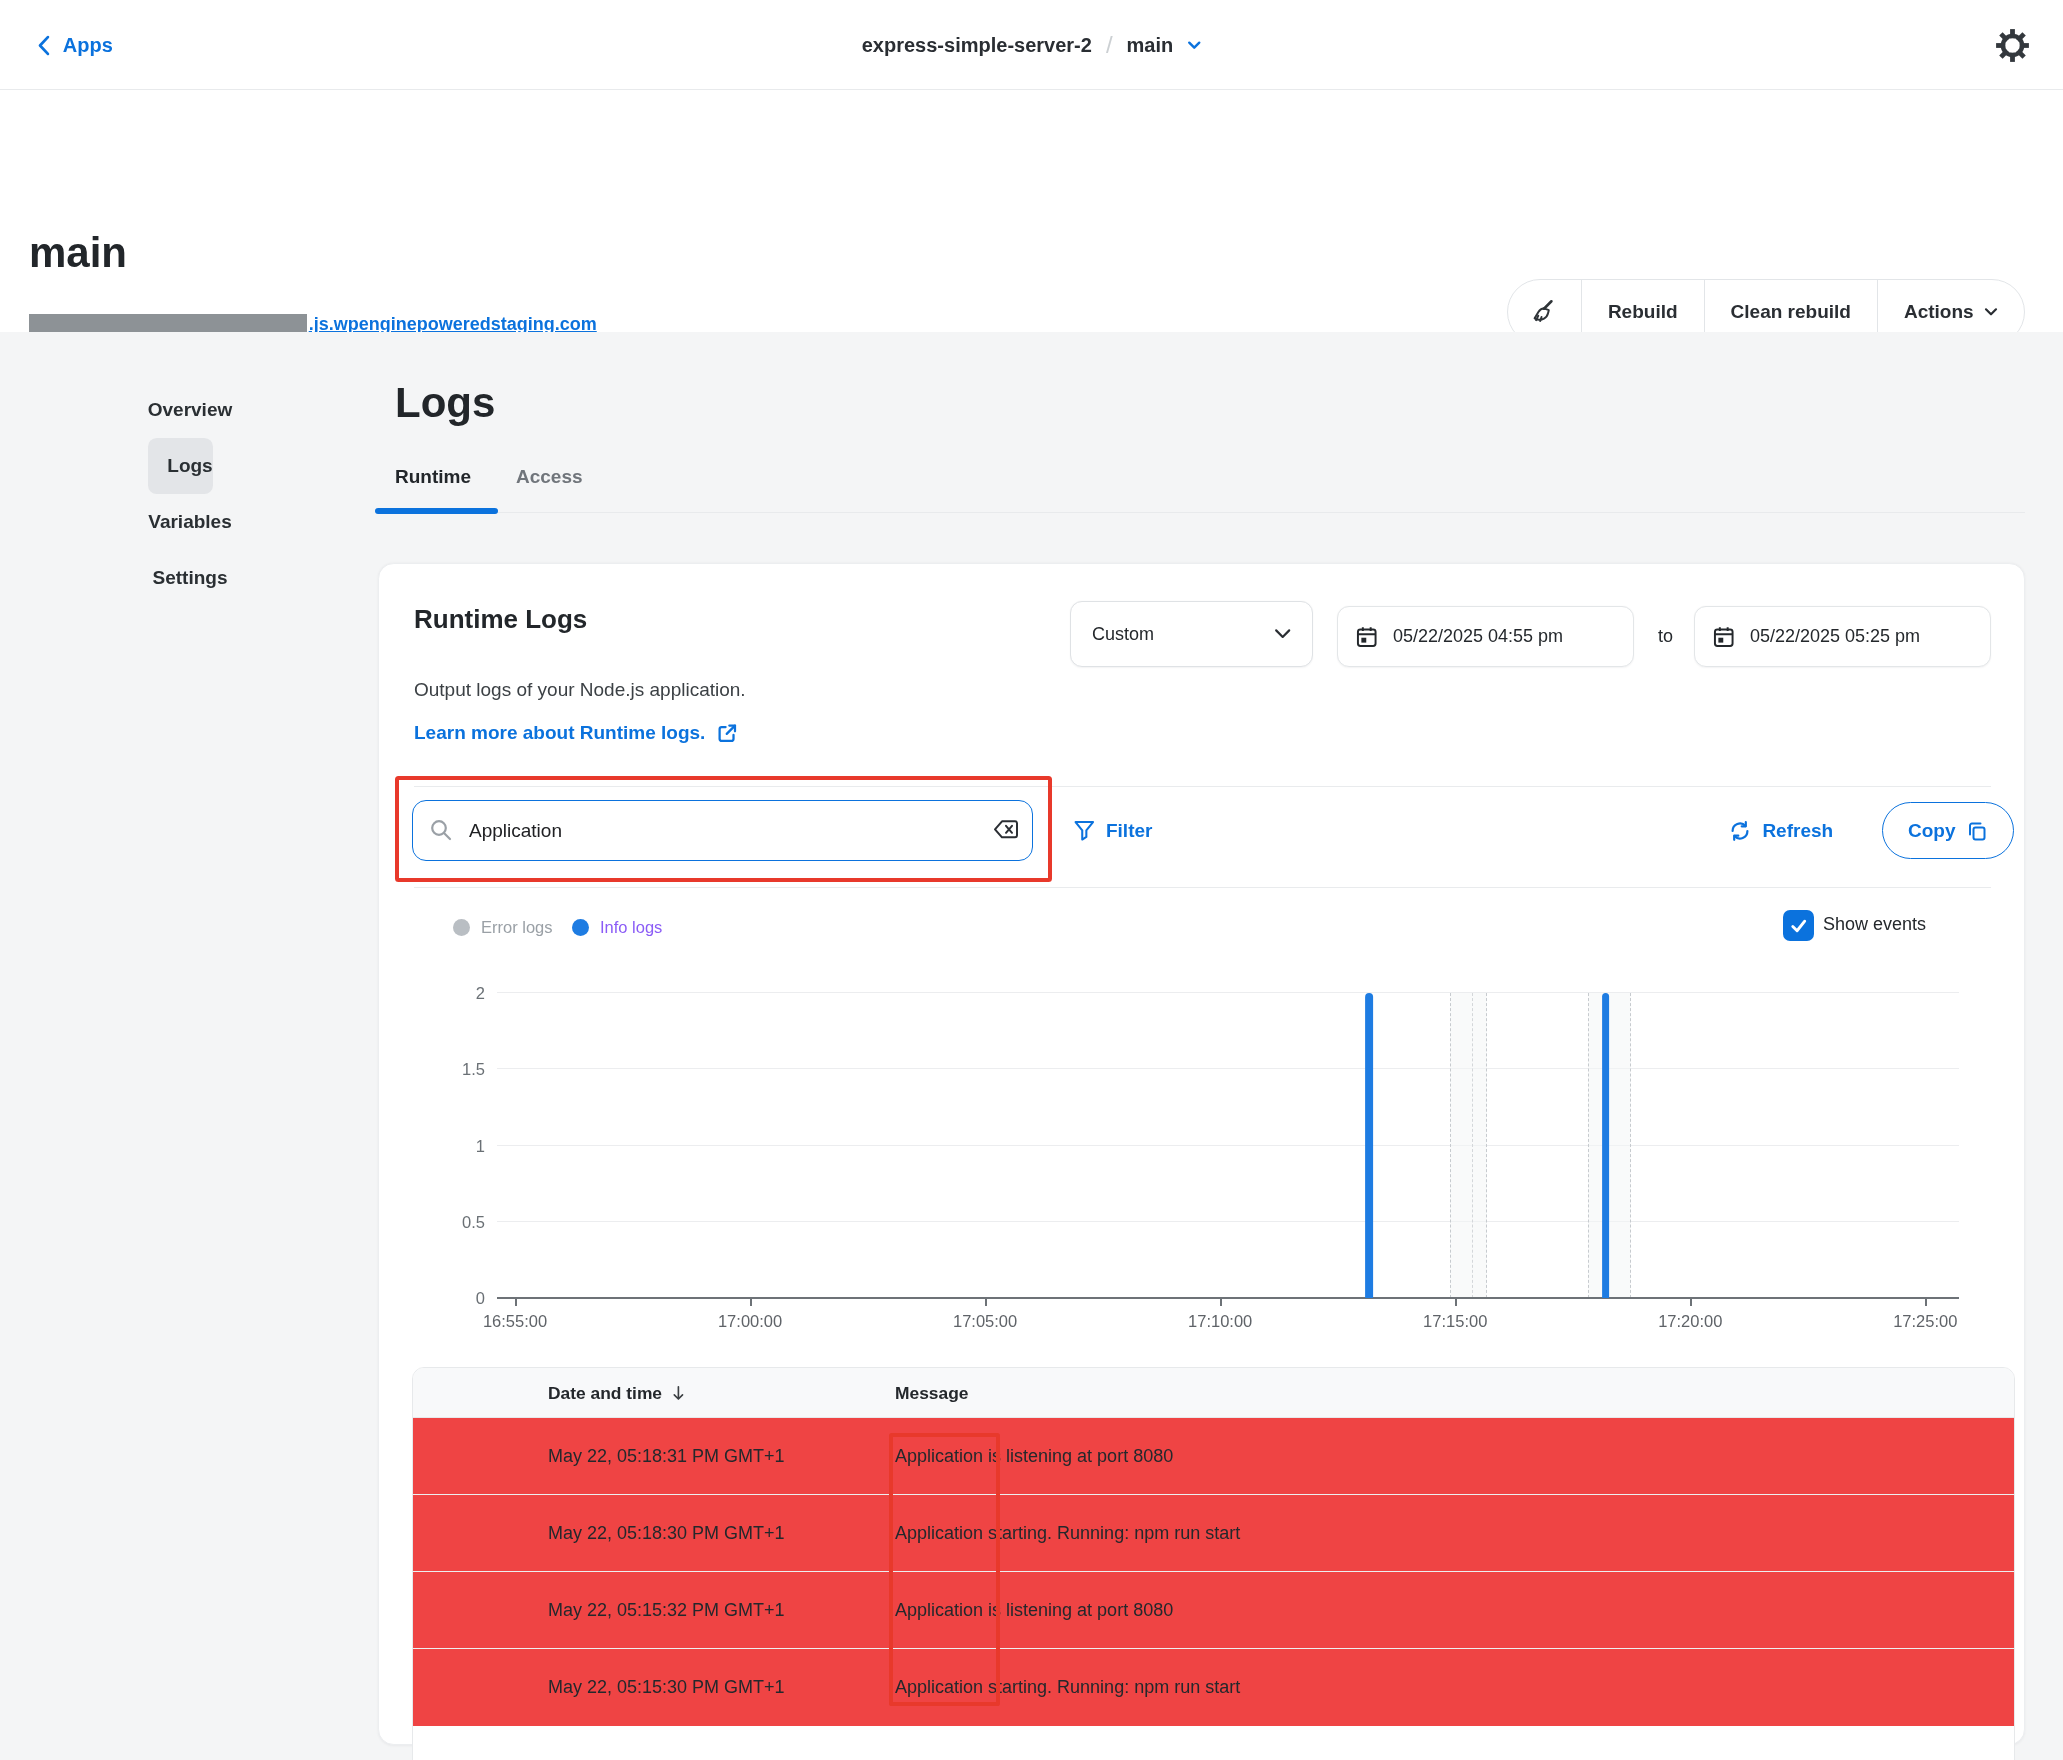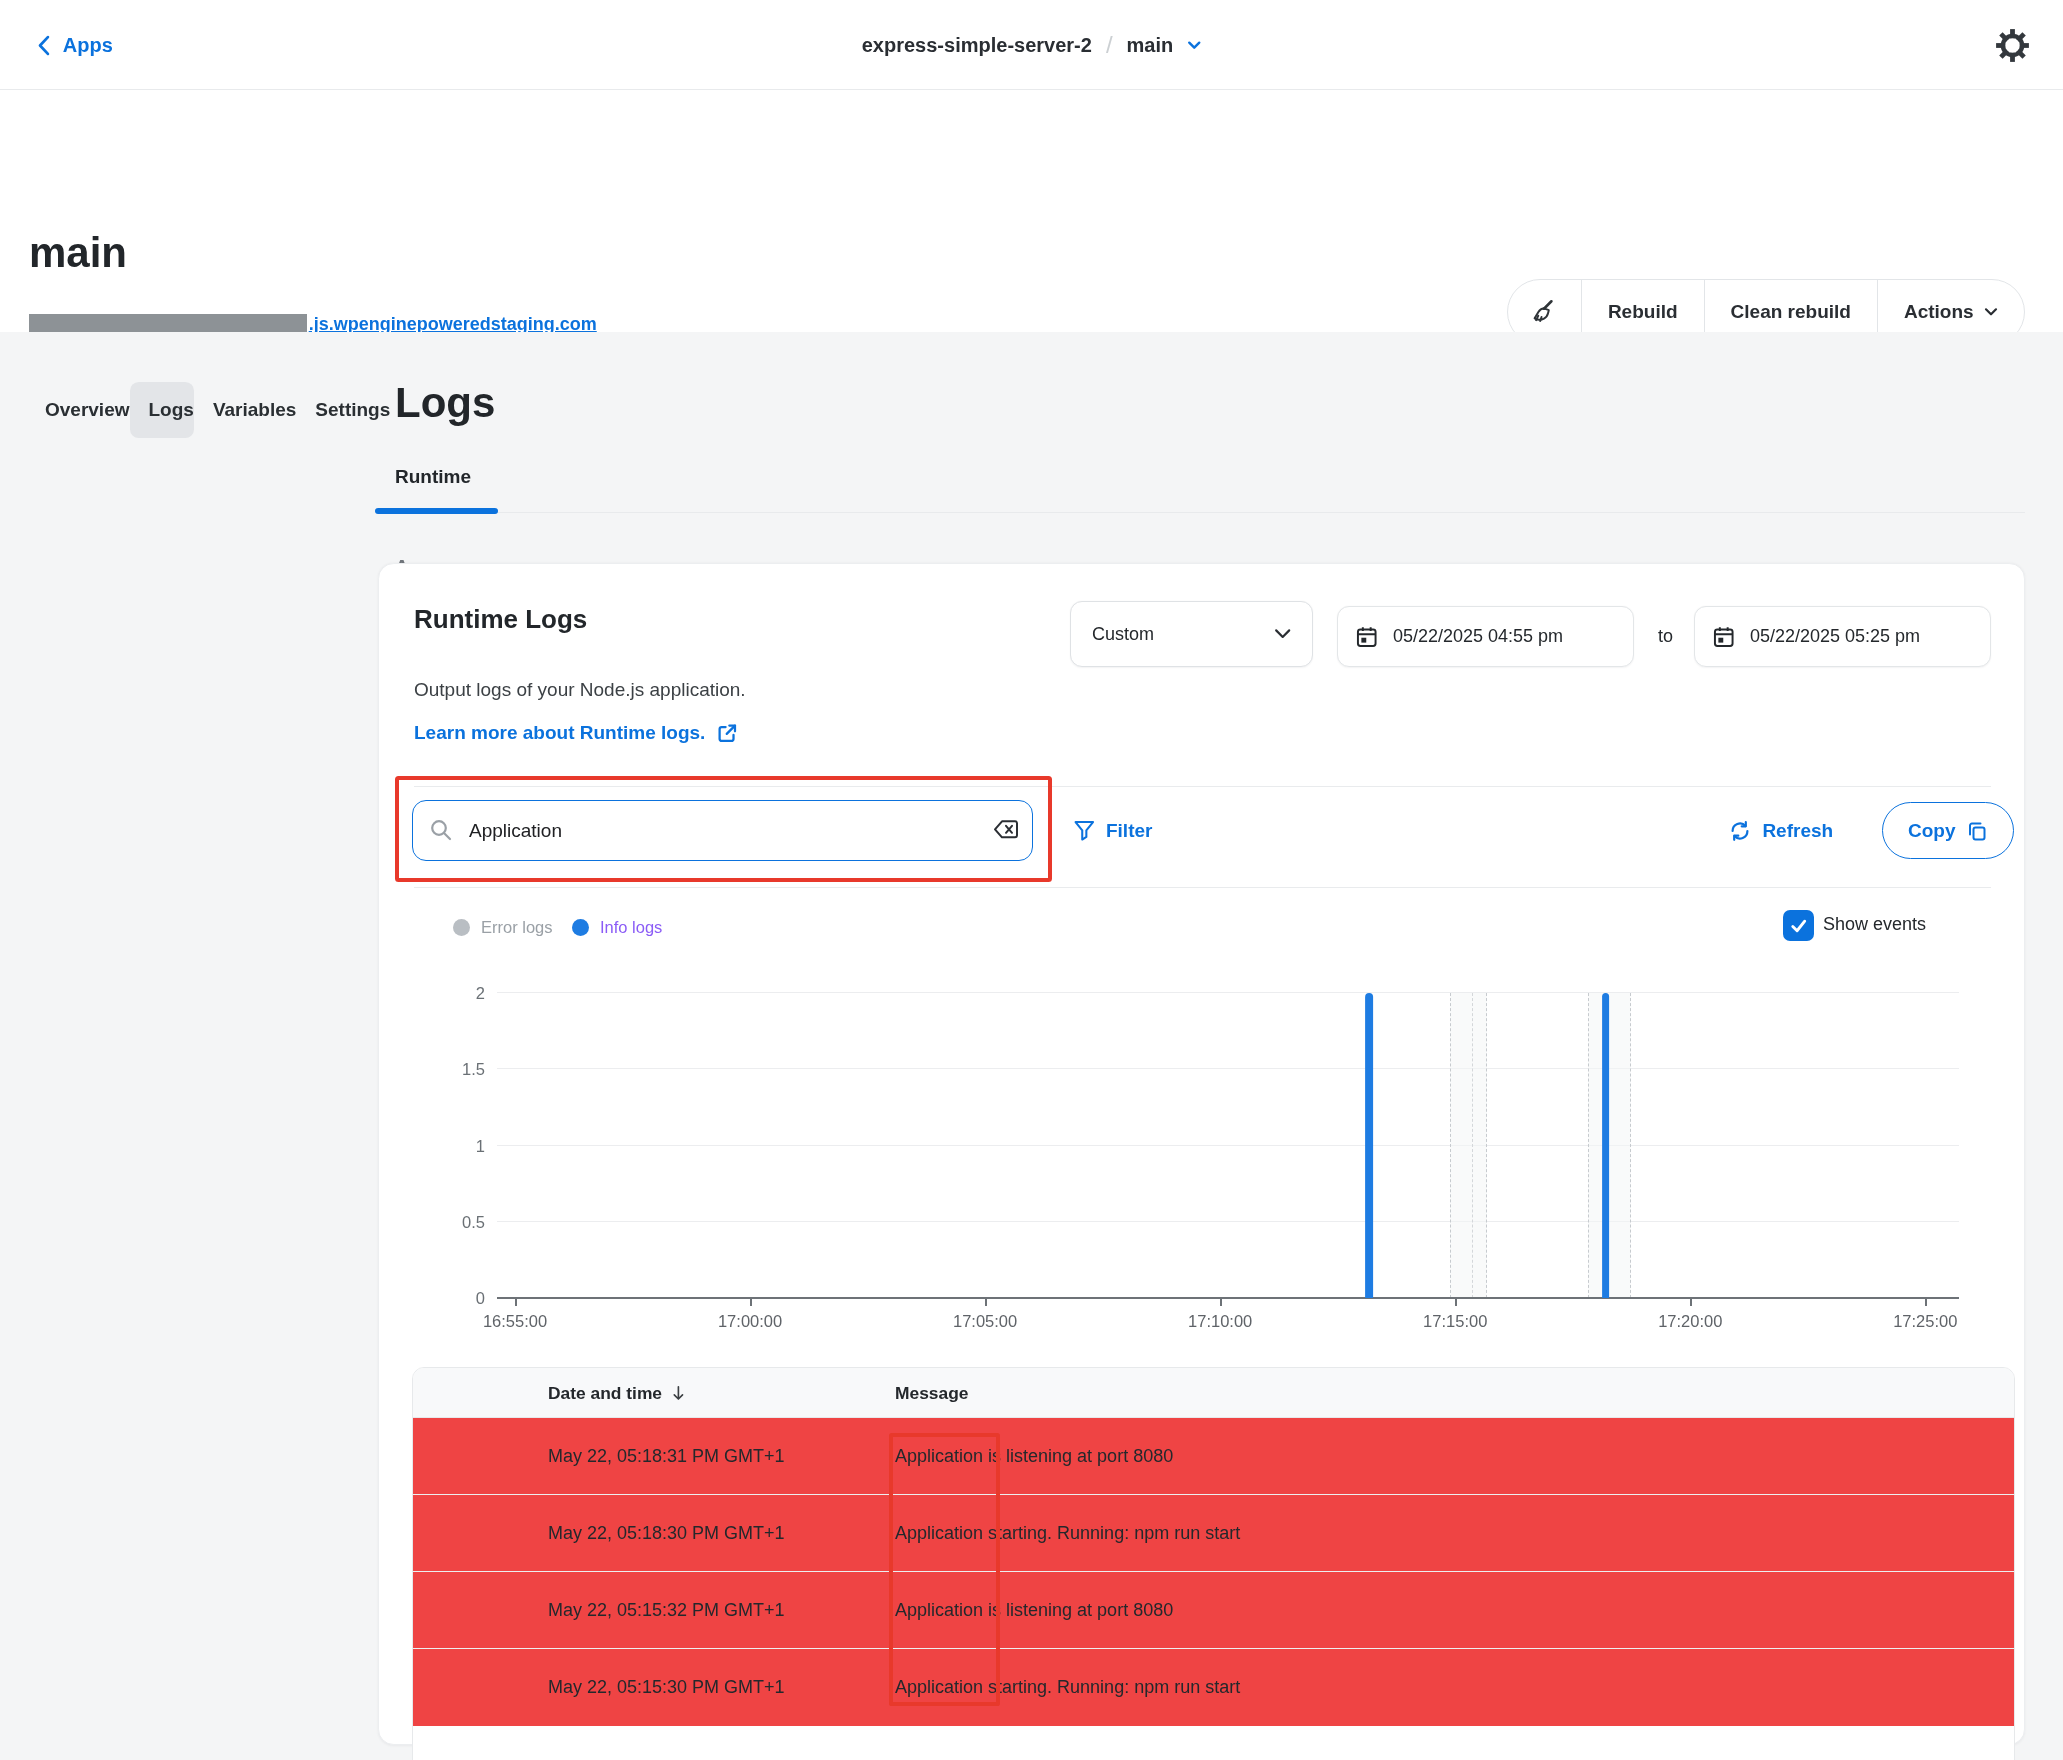--- a/index.html
+++ b/index.html
@@ -21,25 +21,25 @@
   
   .pagehead{left:0; top:90px; width:2063px; height:242px; background:#fff;}
   .h1{left:29px; top:139px; font-size:42px; font-weight:700; color:#22262a;}
   .urlrow{left:29px; top:224px; display:flex; align-items:flex-start; text-decoration:underline; color:var(--accent); font-size:18px; font-weight:700; cursor:pointer;}
   .redact{display:inline-block; width:278px; height:23.5px; background:#8d9296; margin-right:1.7px;}
   .actions-group{right:38px; top:189px; height:66px; display:flex; align-items:stretch; background:#fff; border:0.9px solid #e2e5e8; border-radius:35px; overflow:hidden;}
   .seg{display:flex; align-items:center; gap:10.4px; padding:0 26px; font-size:19px; font-weight:700; color:#2a2e33; cursor:pointer;}
   .seg + .seg{border-left:0.9px solid #e2e5e8;}
   
   .contentbg{left:0; top:332px; width:2063px; height:1429px; background:var(--pagebg);}
-  .sidebar{left:26px; top:382px; width:309px; display:flex; flex-direction:row;align-items:center;}
+  .sidebar{left:26px; top:382px; width:309px; display:flex; flex-direction:column;align-items:center;}
   .side-item{height:56px; display:flex; align-items:center; padding-left:19px; font-size:19px; font-weight:600; color:#2a2f33; border-radius:8.7px; cursor:pointer;}
   .side-item.active{background:#e3e5e8;}
   .h2{left:395px; top:379px; font-size:42px; font-weight:700; color:#22262a;}
-  .tabs{left:395px; top:466px; display:flex; gap:45px;flex-direction:column;}
+  .tabs{left:395px; top:466px; display:flex; gap:45px;}
   .tab{font-size:19px; padding-bottom:22.6px; cursor:pointer;}
   .tab.active{font-weight:700; color:#22262a;}
   .tab.inactive{font-weight:600; color:#70757b;}
   .tab-underline{left:375px; top:508px; width:123px; height:6px; border-radius:3.5px; background:var(--accent);}
   .tabs-divider{left:378px; top:512px; width:1647px; height:0.9px; background:#e8eaec;}
   
   .card{left:378px; top:563px; width:1647px; height:1182px; background:#fff; border:0.9px solid #eceef0; border-radius:15.6px; box-shadow:0 0.9px 2.6px rgba(16,24,40,.05);}
   .card-title{left:35px; top:40px; font-size:26px; font-weight:700; color:#22262a;}
   .desc{left:35px; top:115px; font-size:19px; color:var(--body);}
   .learn{left:35px; top:158px; display:flex; align-items:center; gap:10.4px; color:var(--accent); font-size:19px; font-weight:700; cursor:pointer;}

